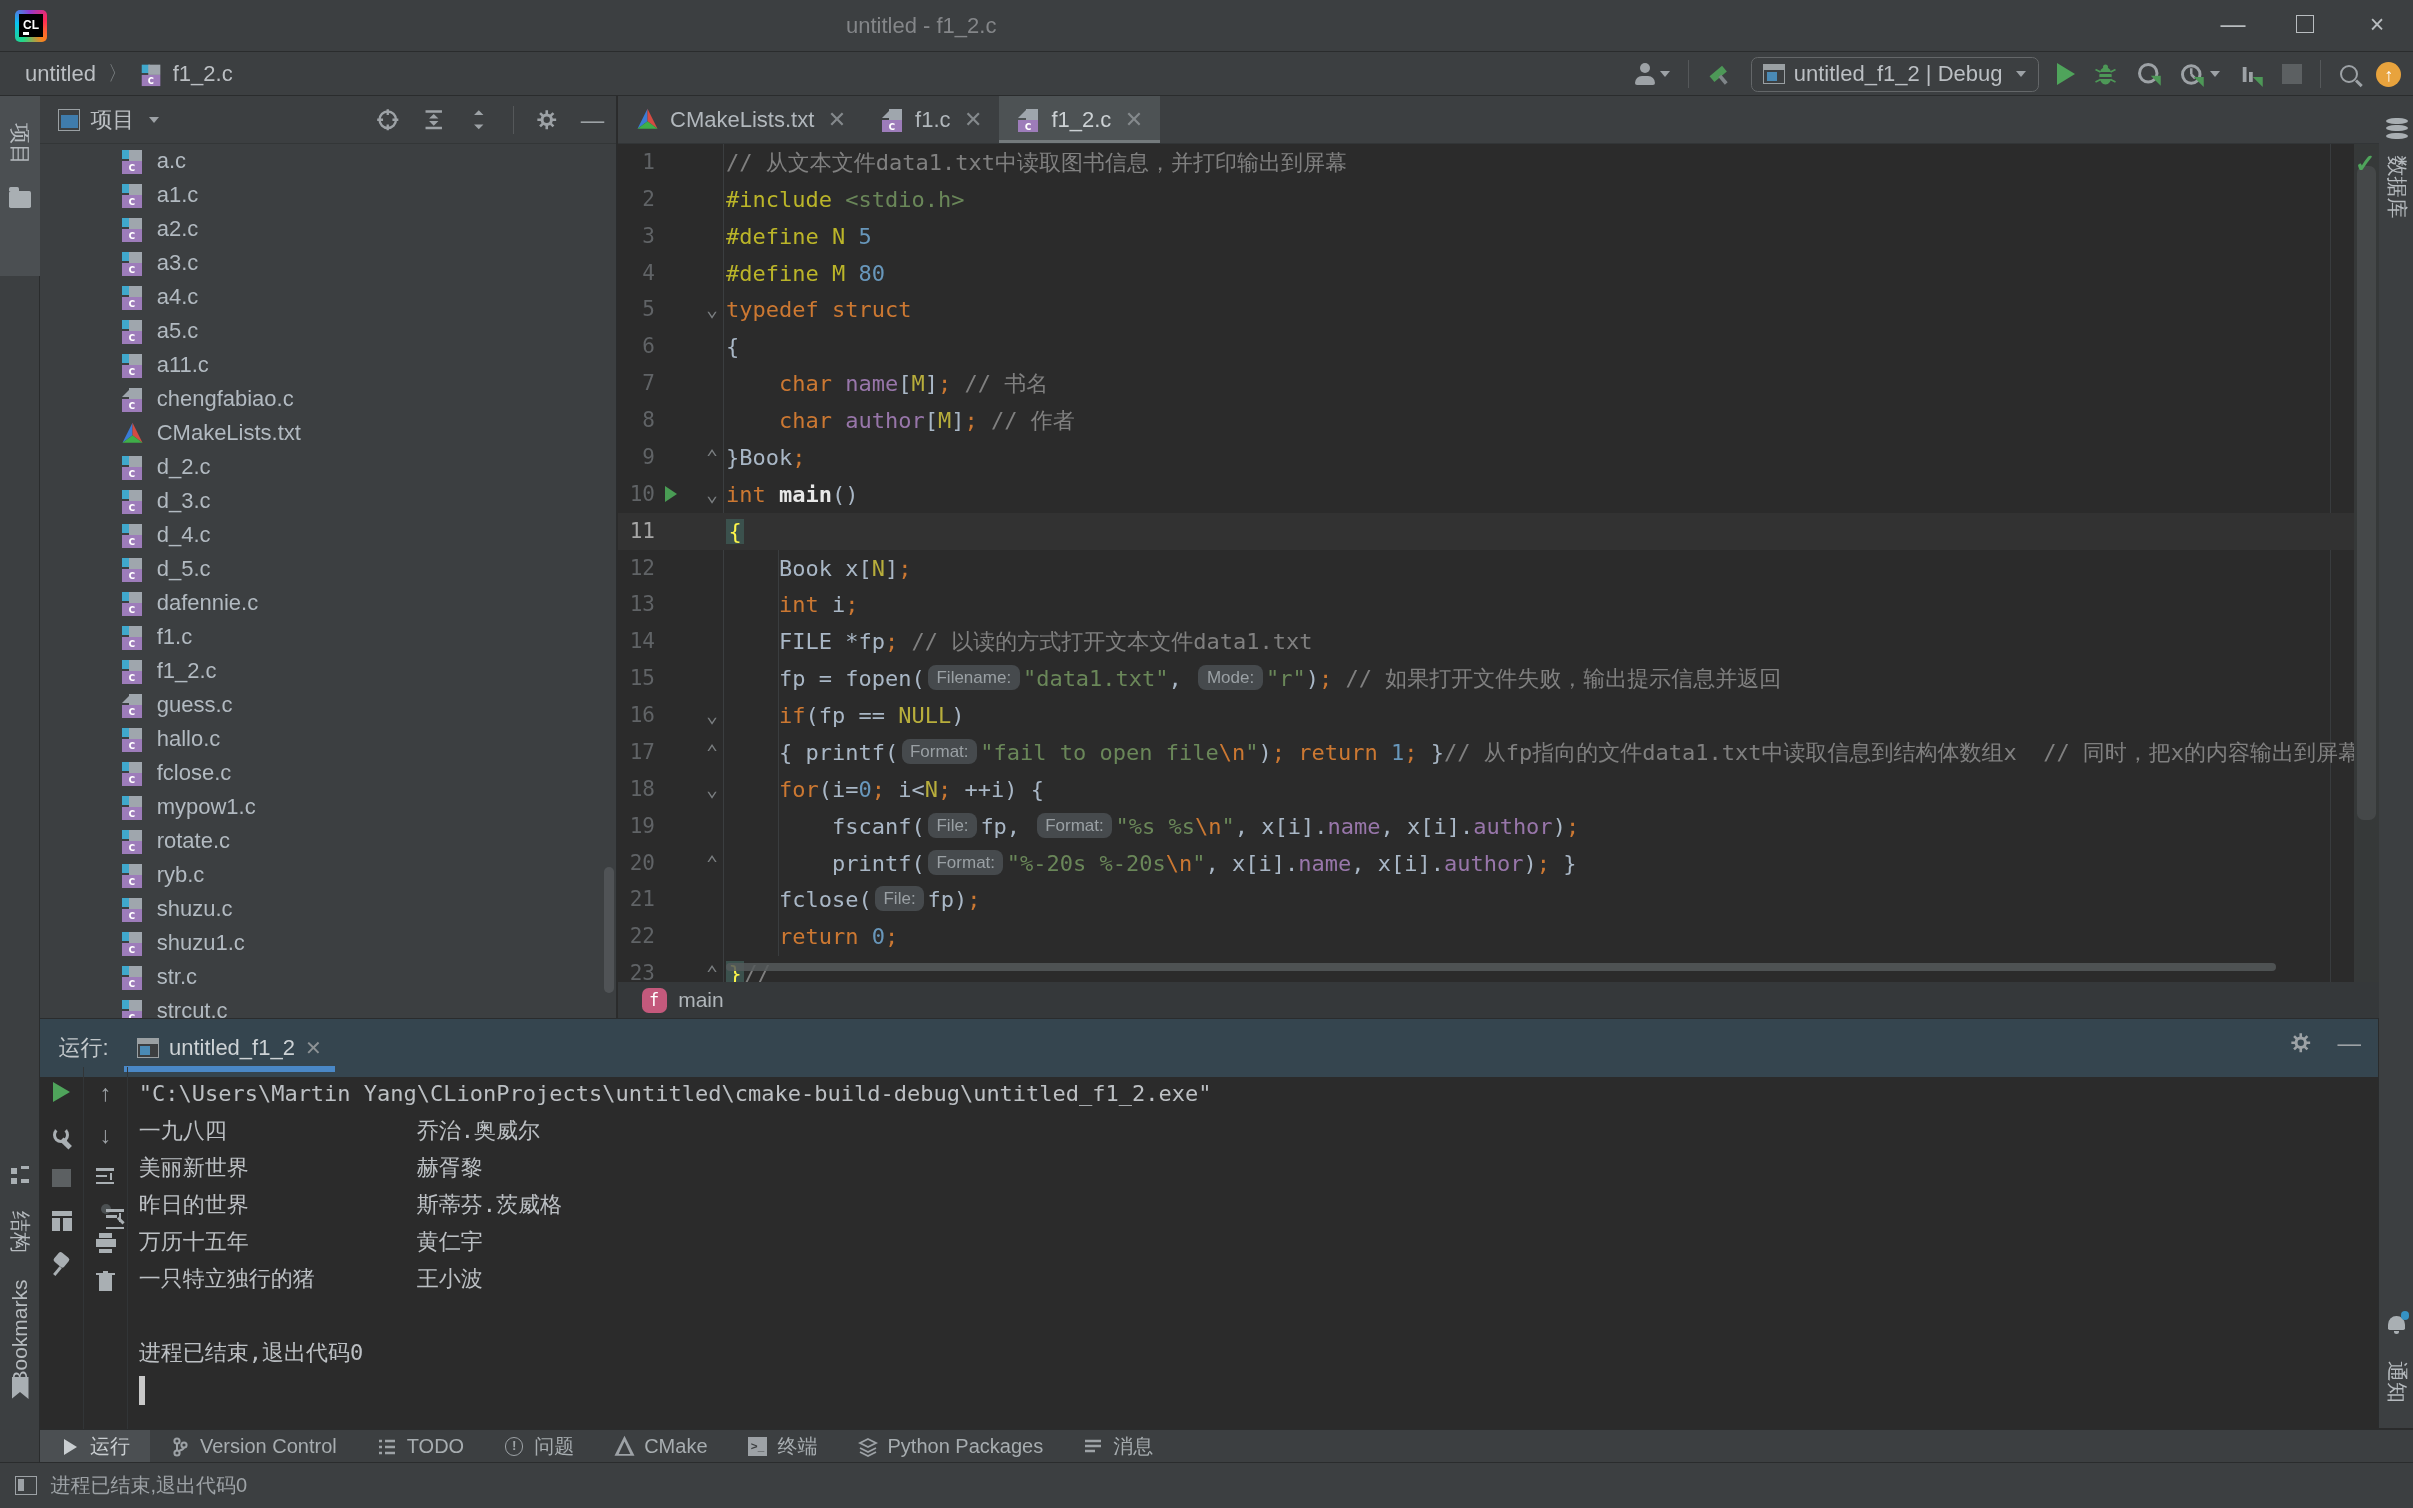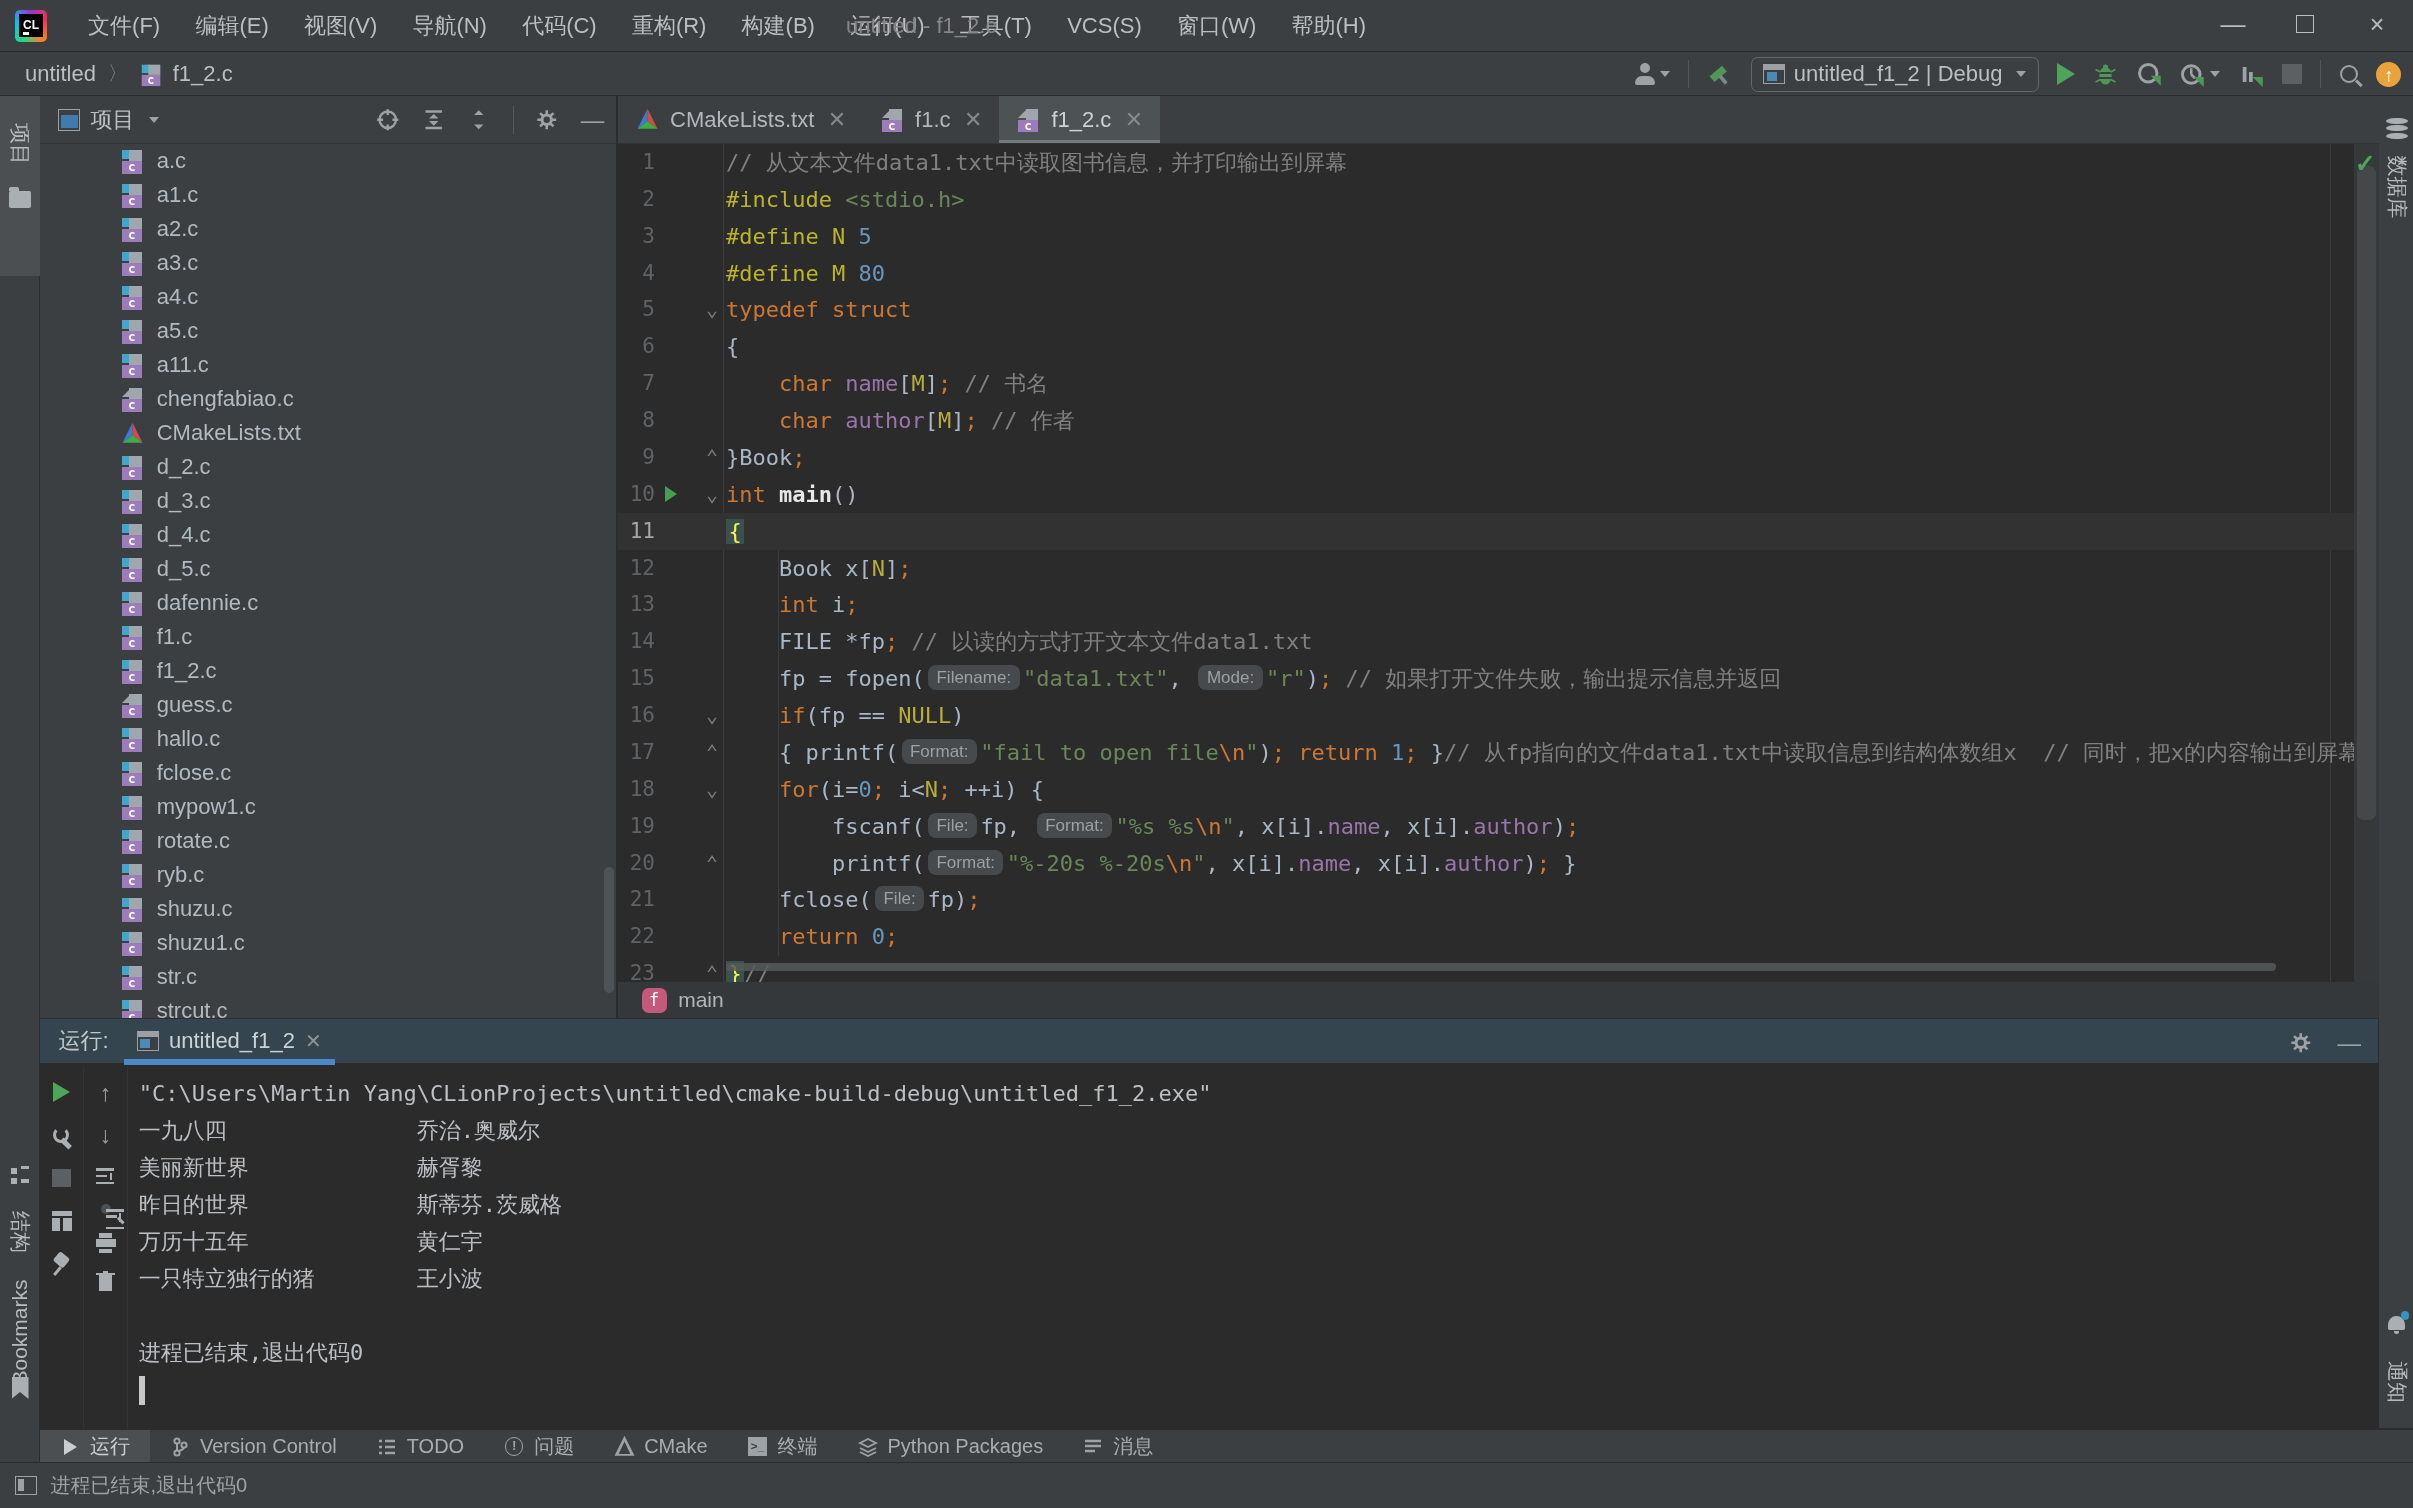--- a/index.html
+++ b/index.html
@@ -118,21 +118,21 @@
   .ok-check { position:absolute; right:3.4px; top:5px; color:#4fa45b; font-size:25px; font-weight:bold; }
   .hscroll { position:absolute; left:108px; top:820px; width:1550px; height:8.4px; background:#55595b; border-radius:4.2px; opacity:.85; }
   .ebreadcrumb { position:absolute; left:0; top:886px; width:100%; height:36px; background:#35383a;
                  display:flex; align-items:center; padding-left:23.5px; gap:11.7px; }
   .fbadge { width:25px; height:25px; border-radius:6.7px; background:#c4597c; color:#fff; text-align:center;
             line-height:25px; font-size:17px; font-family:"DejaVu Sans Mono",monospace; }
   .ebc-label { font-size:21px; color:#b0b6ba; }
 
   
   .runpanel { position:absolute; left:40px; top:1018px; width:2338px; height:411px; background:#2b2b2b; border-top:0.8px solid #2a2c2d; }
-  .run-header { position:relative; height:44px; background:#35454f; display:flex; align-items:center; }
+  .run-header { position:relative; height:58px; background:#35454f; display:flex; align-items:center; }
   .run-label { font-size:22px; color:#c3c8cb; margin-left:18.4px; }
   .run-tab { position:relative; display:flex; align-items:center; gap:10px; height:48px; padding:0 13.4px; margin-left:15px; }
   .run-tab::after { content:""; position:absolute; left:0; right:0; bottom:0; height:5.9px; background:#4a88c7; }
   .run-tab-label { font-size:22px; color:#cdd2d5; }
   .run-tab .x { color:#8d9295; font-size:20px; }
   .rp-gear-area { position:absolute; right:17px; top:0; height:48px; display:flex; align-items:center; gap:25px; color:#9da2a6; font-size:23.5px; }
   .run-toolbar { position:absolute; left:0; top:48px; width:44px; bottom:0; border-right:0.8px solid #323537;
                  display:flex; flex-direction:column; align-items:center; padding-top:15px; gap:23.5px; }
   .run-toolbar2 { position:absolute; left:44px; top:48px; width:44px; bottom:0; border-right:0.8px solid #323537;
                   display:flex; flex-direction:column; align-items:center; padding-top:15px; gap:18.4px; }
@@ -185,34 +185,20 @@
 </head>
 <body>
 
 <div id="stage">
 
   <div class="titlebar">
     <div class="logo">
       <div class="inner">CL</div>
       <div class="dash"></div>
     </div>
-    <div class="menu" id="menubar">
-        <span class="menu-item">文件(F)</span>
-        <span class="menu-item">编辑(E)</span>
-        <span class="menu-item">视图(V)</span>
-        <span class="menu-item">导航(N)</span>
-        <span class="menu-item">代码(C)</span>
-        <span class="menu-item">重构(R)</span>
-        <span class="menu-item">构建(B)</span>
-        <span class="menu-item">运行(U)</span>
-        <span class="menu-item">工具(T)</span>
-        <span class="menu-item">VCS(S)</span>
-        <span class="menu-item">窗口(W)</span>
-        <span class="menu-item">帮助(H)</span>
-      </div>
     <div class="win-title">untitled - f1_2.c</div>
     <div class="win-controls">
       <div class="win-btn">—</div>
       <div class="win-btn"><span class="maxbox"></span></div>
       <div class="win-btn">×</div>
     </div>
   </div>
 
   <div class="toolbar2">
     <div class="crumbs">

